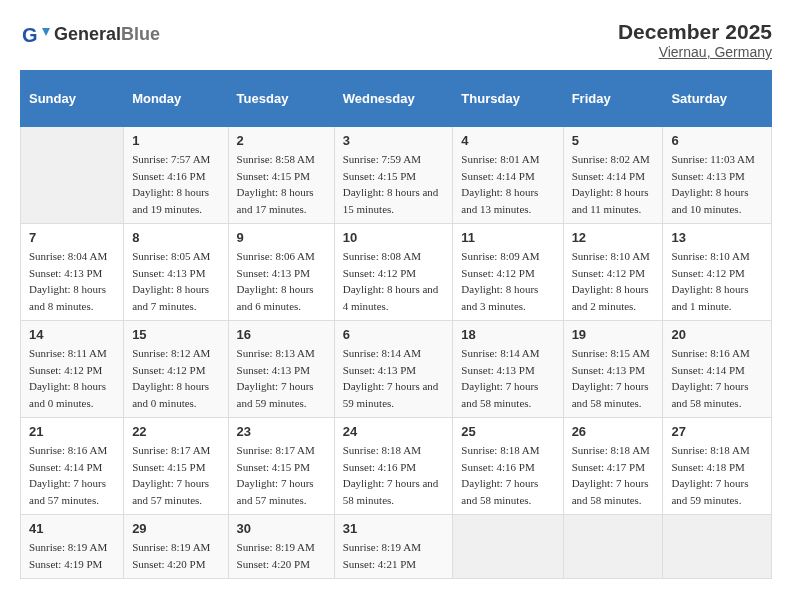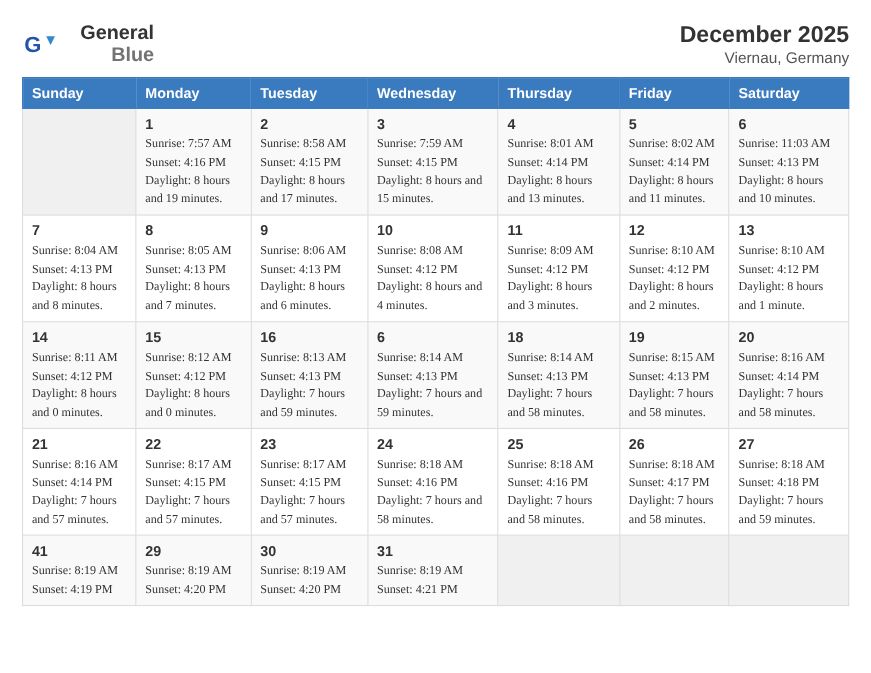--- a/index.html
+++ b/index.html
@@ -15,57 +15,56 @@
       justify-content: space-between;
       align-items: flex-start;
       margin-bottom: 10px;
     }
     .logo {
       display: flex;
       align-items: center;
     }
     .logo-text {
       display: flex;
-      flex-direction: column;
       font-size: 18px;
       font-weight: bold;
       color: #333;
       line-height: 1.1;
-      margin-left: 19px;
     }
     .logo-text span:first-child { color: #333; }
     .logo-icon {
       width: 30px;
       height: 30px;
       margin-right: 4px;
     }
     .title-section {
       text-align: right;
     }
     .month-title {
       font-size: 21px;
       font-weight: bold;
       color: #333;
     }
     .location {
       font-size: 14px;
       color: #555;
+      text-decoration: underline;
     }
     table {
       width: 100%;
       border-collapse: collapse;
     }
     thead tr {
       background-color: #3a7abf;
     }
     thead th {
       color: #fff;
       font-size: 13px;
       font-weight: bold;
-      padding: 6px 8px;
+      padding: 20px 8px;
       text-align: left;
       border: 1px solid #3a7abf;
     }
     tbody tr {
       border-bottom: 1px solid #ccc;
     }
     tbody td {
       vertical-align: top;
       padding: 6px 8px;
       border: 1px solid #ddd;

